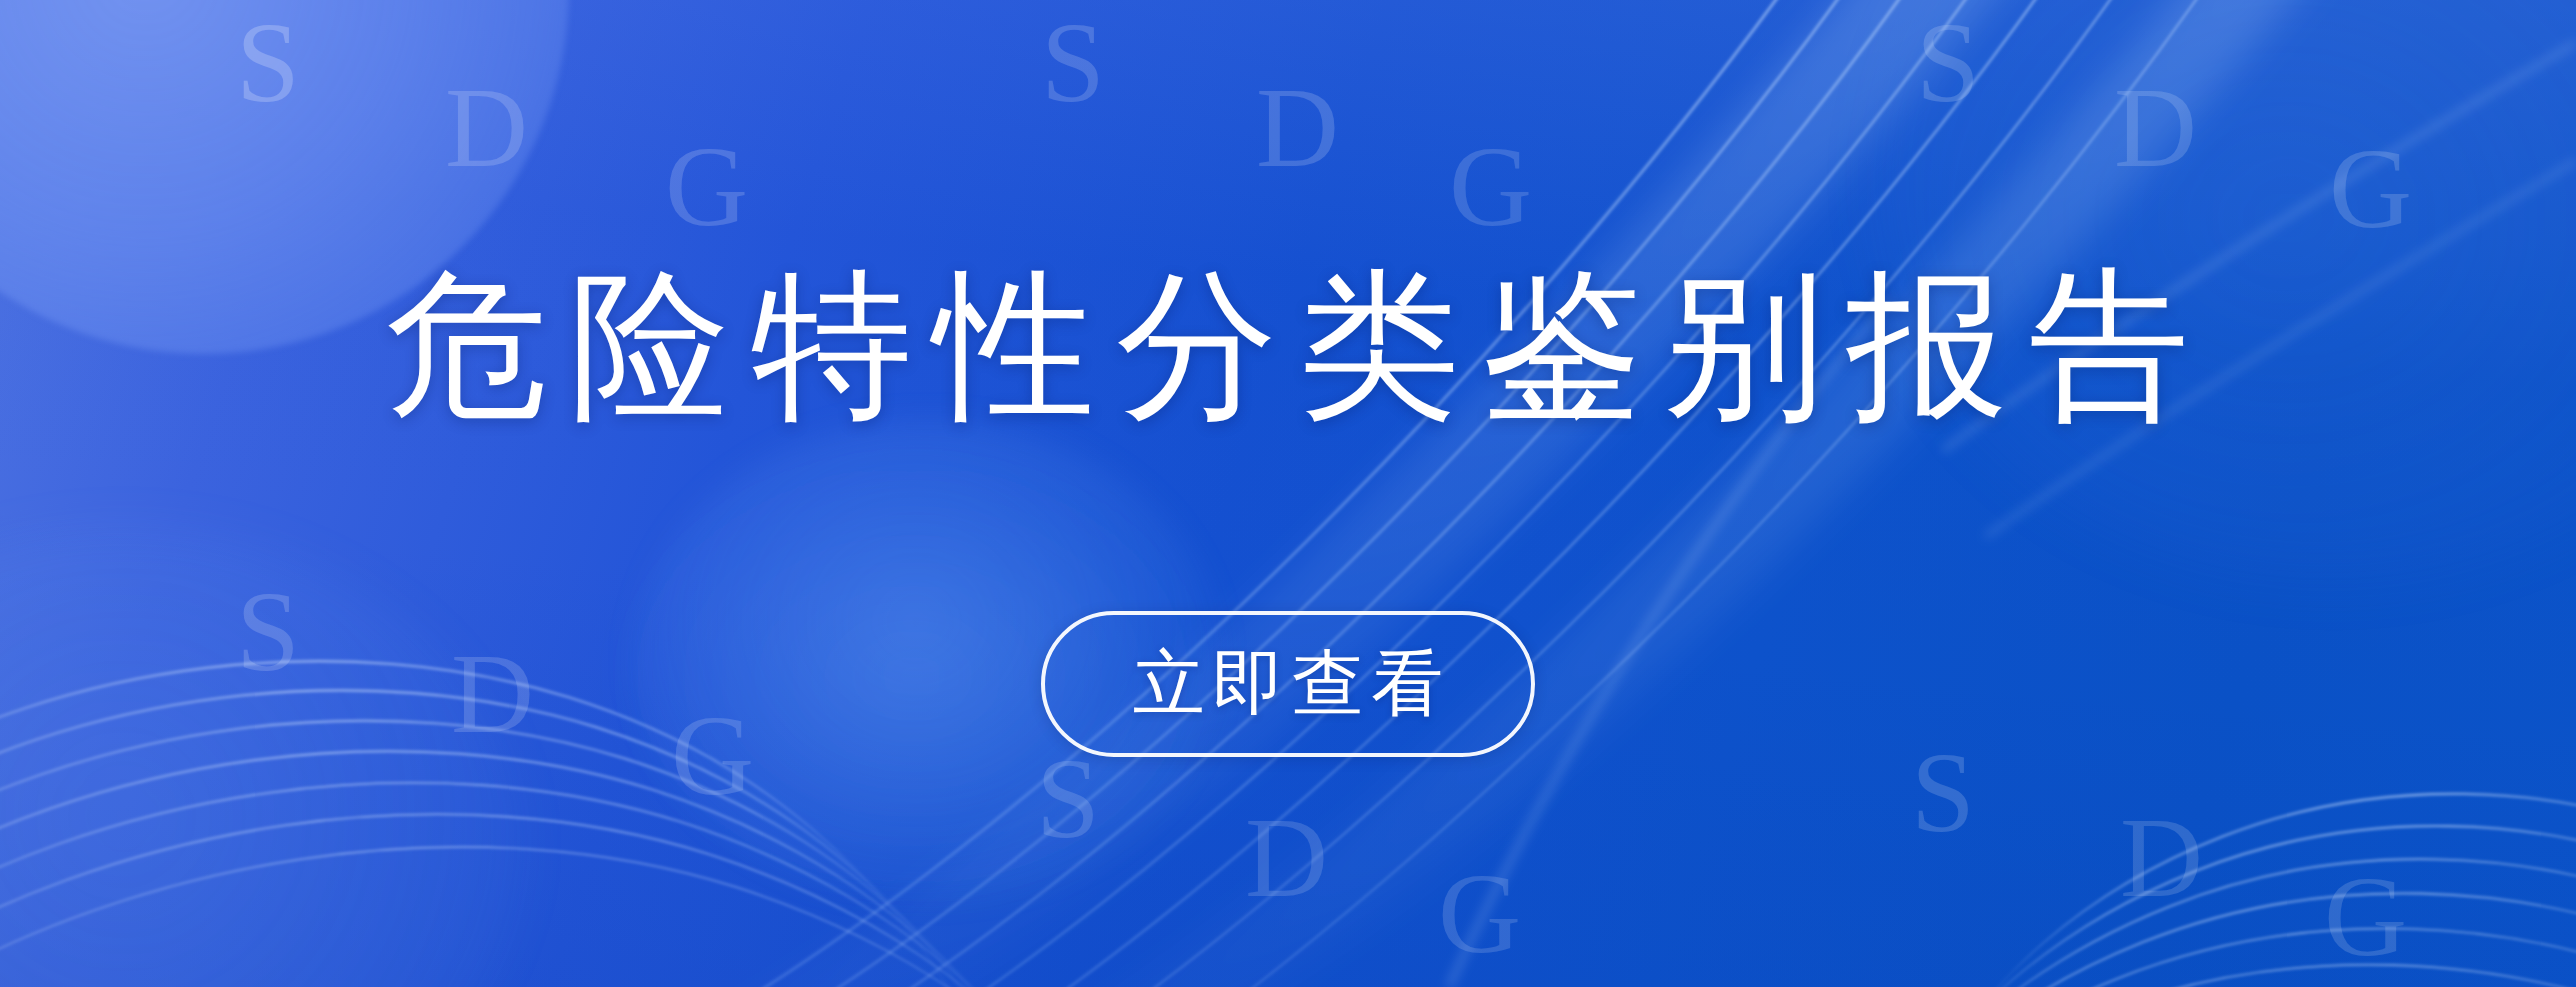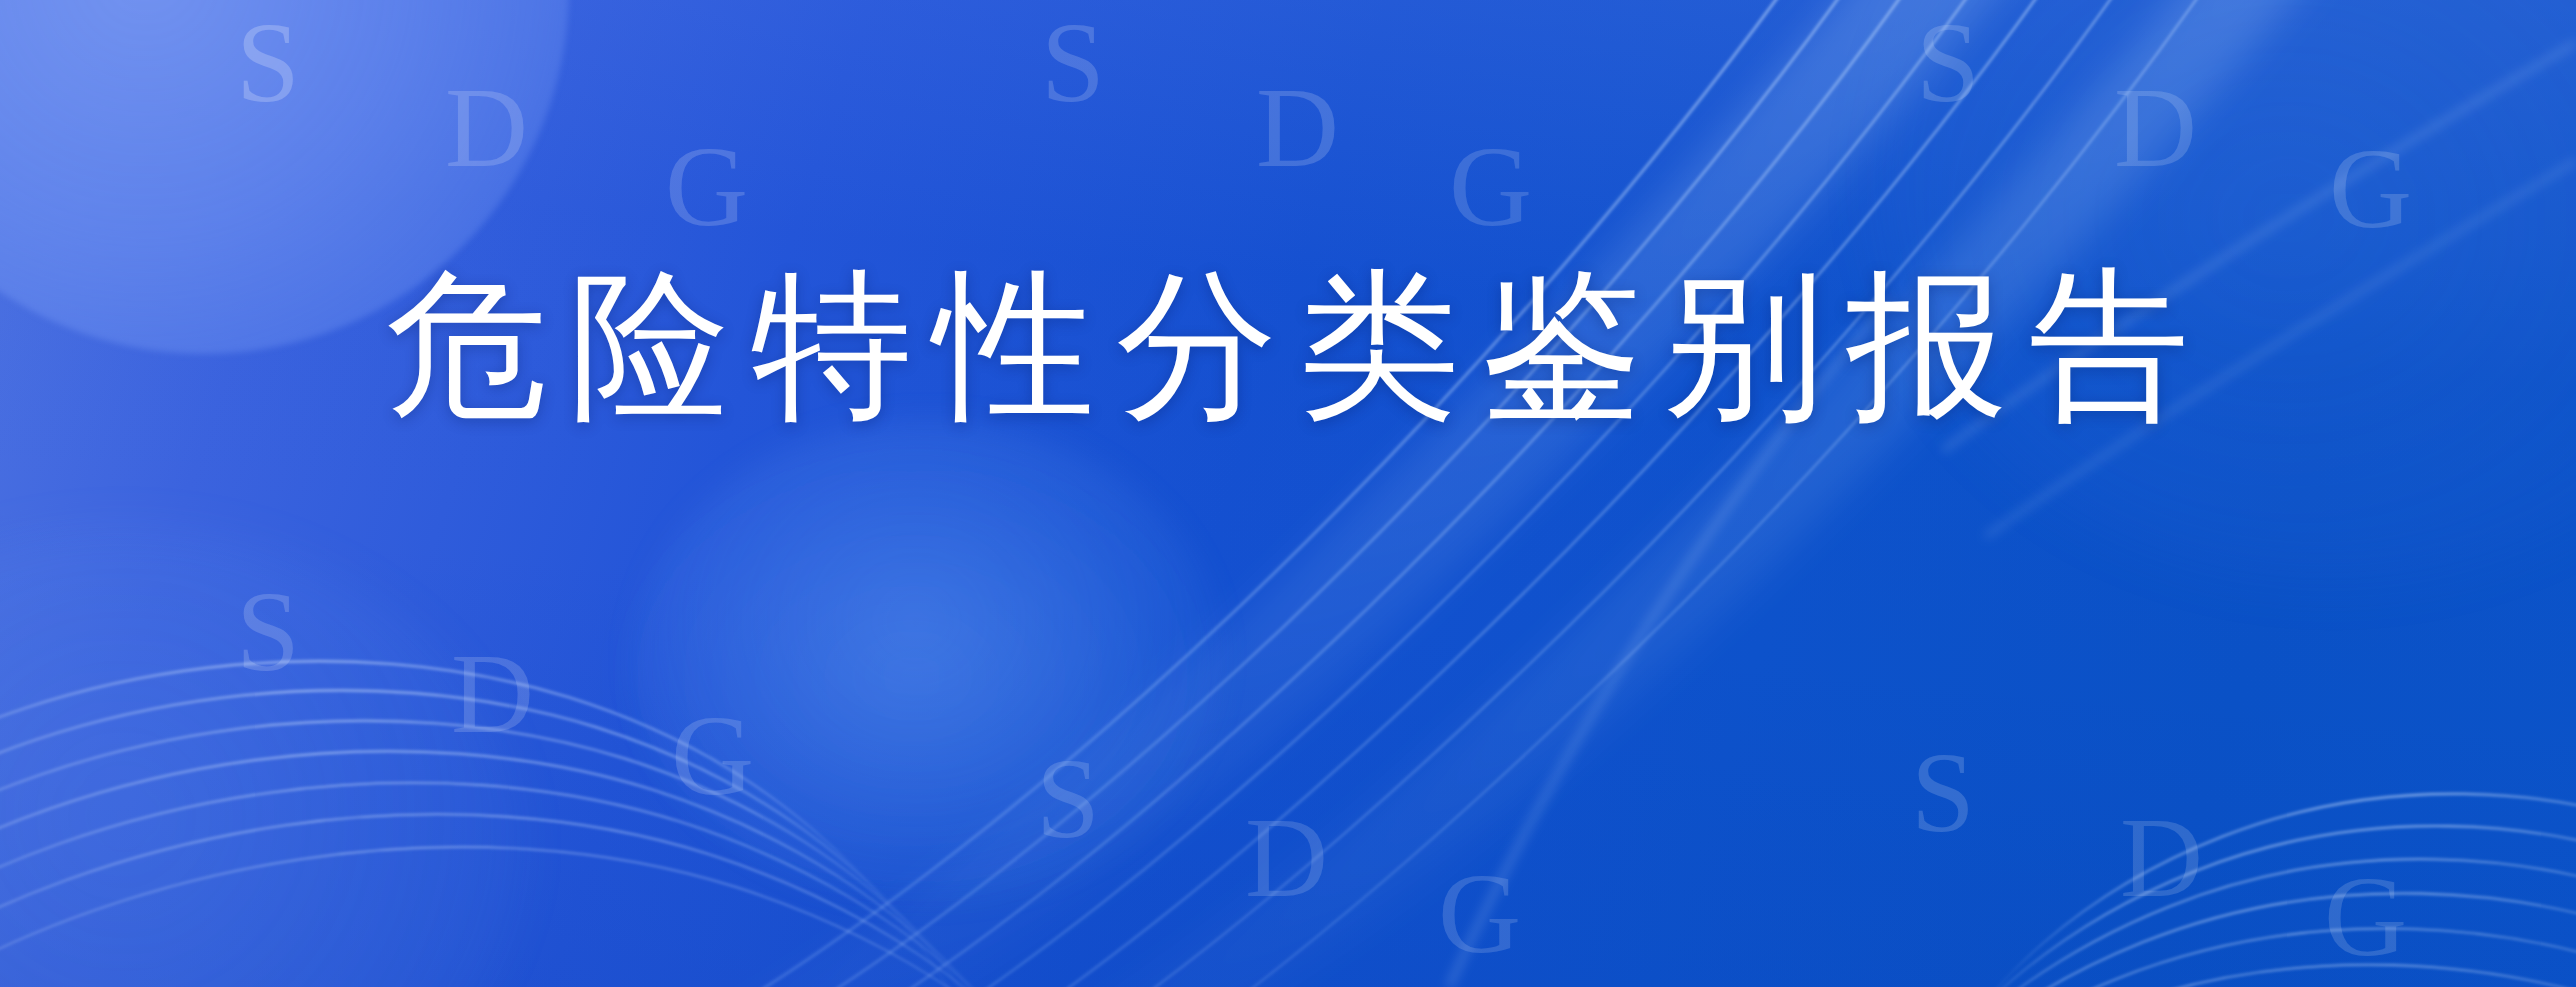--- a/index.html
+++ b/index.html
@@ -284,16 +284,19 @@
       <path d="M5060,1648 C4740,1508 4382,1508 4090,1624 C3820,1732 3636,1906 3536,2080" stroke-width="4"></path>
       <path d="M5060,1718 C4722,1568 4346,1568 4042,1690 C3762,1802 3574,1982 3474,2150" stroke-width="3.5"></path>
       <path d="M5060,1790 C4704,1630 4310,1630 3994,1756 C3704,1872 3512,2058 3412,2220" stroke-width="3.5"></path>
       <path d="M5060,1864 C4686,1694 4274,1694 3946,1824 C3646,1944 3450,2134 3350,2292" stroke-width="3"></path>
       <path d="M5060,1940 C4668,1760 4238,1760 3898,1894 C3588,2018 3388,2212 3288,2366" stroke-width="3"></path>
     </g>
   </svg>
 
   <div class="content">
     <h1 class="title">危险特性分类鉴别报告</h1>
+    <div class="cta-wrap">
+      <button class="cta">立即查看</button>
+    </div>
   </div>
 
 </div>
 
 
 </body></html>

